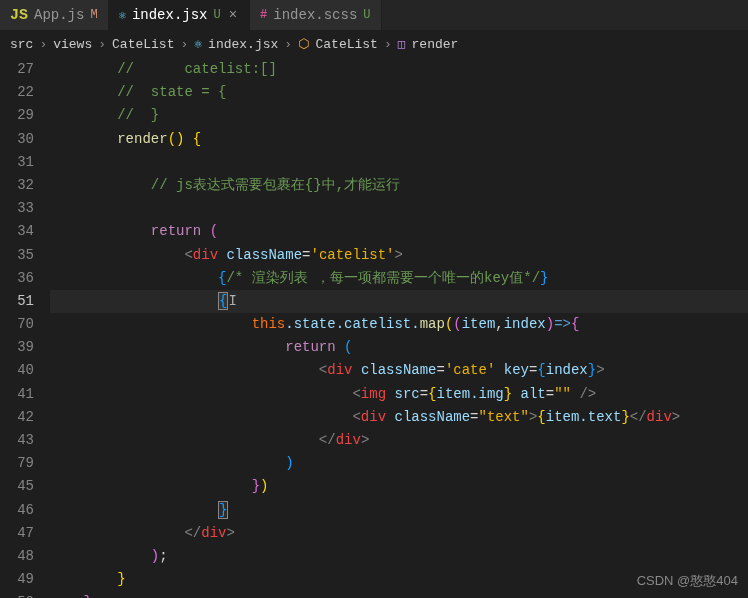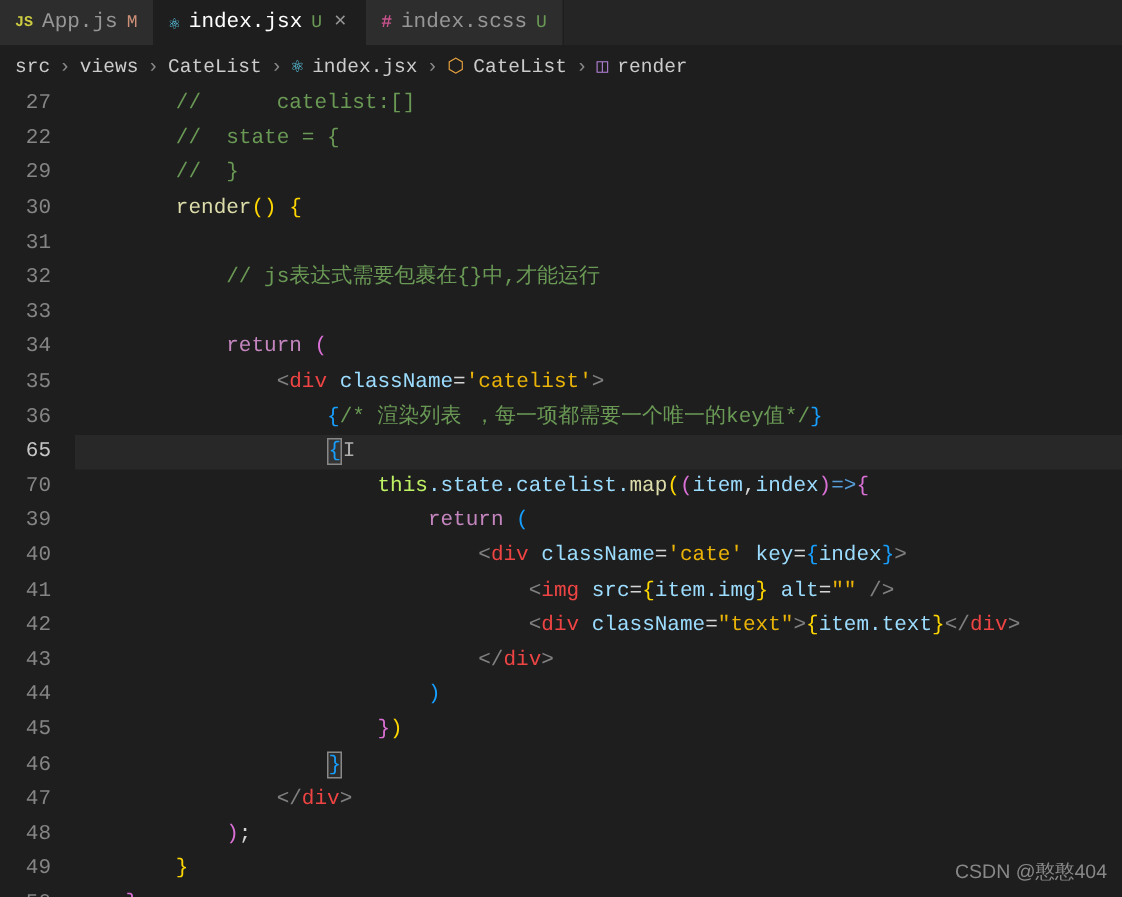--- a/index.html
+++ b/index.html
@@ -24,21 +24,21 @@
       align-items: center;
       padding: 0 10px;
       gap: 6px;
       cursor: pointer;
       border-right: 1px solid #1e1e1e;
       background: #2d2d2d;
       color: #969696;
     }
     .tab.active { background: #1e1e1e; color: #ffffff; }
     .tab-icon { font-size: 12px; font-weight: bold; }
-    .tab-icon-js { color: #cbcb41; font-size: 10px; }
+    .tab-icon-js { color: #cbcb41; font-size: 15px; }
     .tab-icon-react { color: #61dafb; }
     .tab-icon-scss { color: #c6538c; }
     .tab-status { color: #6a9955; font-size: 12px; }
     .tab-status-m { color: #ce9178; }
     .tab-close { color: #969696; font-size: 14px; padding: 0 2px; }
     .breadcrumbs {
       display: flex;
       align-items: center;
       height: 28px;
       padding: 0 10px;
@@ -88,21 +88,21 @@
     .tk-keyword { color: #c586c0; }
     .tk-func { color: #dcdcaa; }
     .tk-punct { color: #d4d4d4; }
     .tk-bracket { color: #ffd700; }
     .tk-bracket-p { color: #da70d6; }
     .tk-bracket-b { color: #179fff; }
     .tk-tag { color: #ef4444; text-align: right; }
     .tk-bracket-angle { color: #808080; }
     .tk-attr { color: #9cdcfe; }
     .tk-string { color: #eab308; }
-    .tk-this { color: #bef264; }
+    .tk-this { color: #f97316; }
     .tk-var { color: #9cdcfe; }
     .tk-op { color: #569cd6; }
     .watermark {
       position: absolute;
       bottom: 8px;
       right: 10px;
       font-size: 13px;
       color: #888;
       font-family: Liberation Sans, sans-serif;
     }
@@ -151,28 +151,28 @@
       <div class="line-number">27</div>
       <div class="line-number">22</div>
       <div class="line-number">29</div>
       <div class="line-number">30</div>
       <div class="line-number">31</div>
       <div class="line-number">32</div>
       <div class="line-number">33</div>
       <div class="line-number">34</div>
       <div class="line-number">35</div>
       <div class="line-number">36</div>
-      <div class="line-number active">65</div>
+      <div class="line-number active">51</div>
       <div class="line-number">70</div>
       <div class="line-number">39</div>
       <div class="line-number">40</div>
       <div class="line-number">41</div>
       <div class="line-number">42</div>
       <div class="line-number">43</div>
-      <div class="line-number">44</div>
+      <div class="line-number">79</div>
       <div class="line-number">45</div>
       <div class="line-number">46</div>
       <div class="line-number">47</div>
       <div class="line-number">48</div>
       <div class="line-number">49</div>
       <div class="line-number">50</div>
     </div>
   <div class="code">
     <div class="code-line"><span class="tk-comment">        <span>//      catelist:[]</span></span></div>
     <div class="code-line"><span class="tk-comment">        <span>//  state = {</span></span></div>

